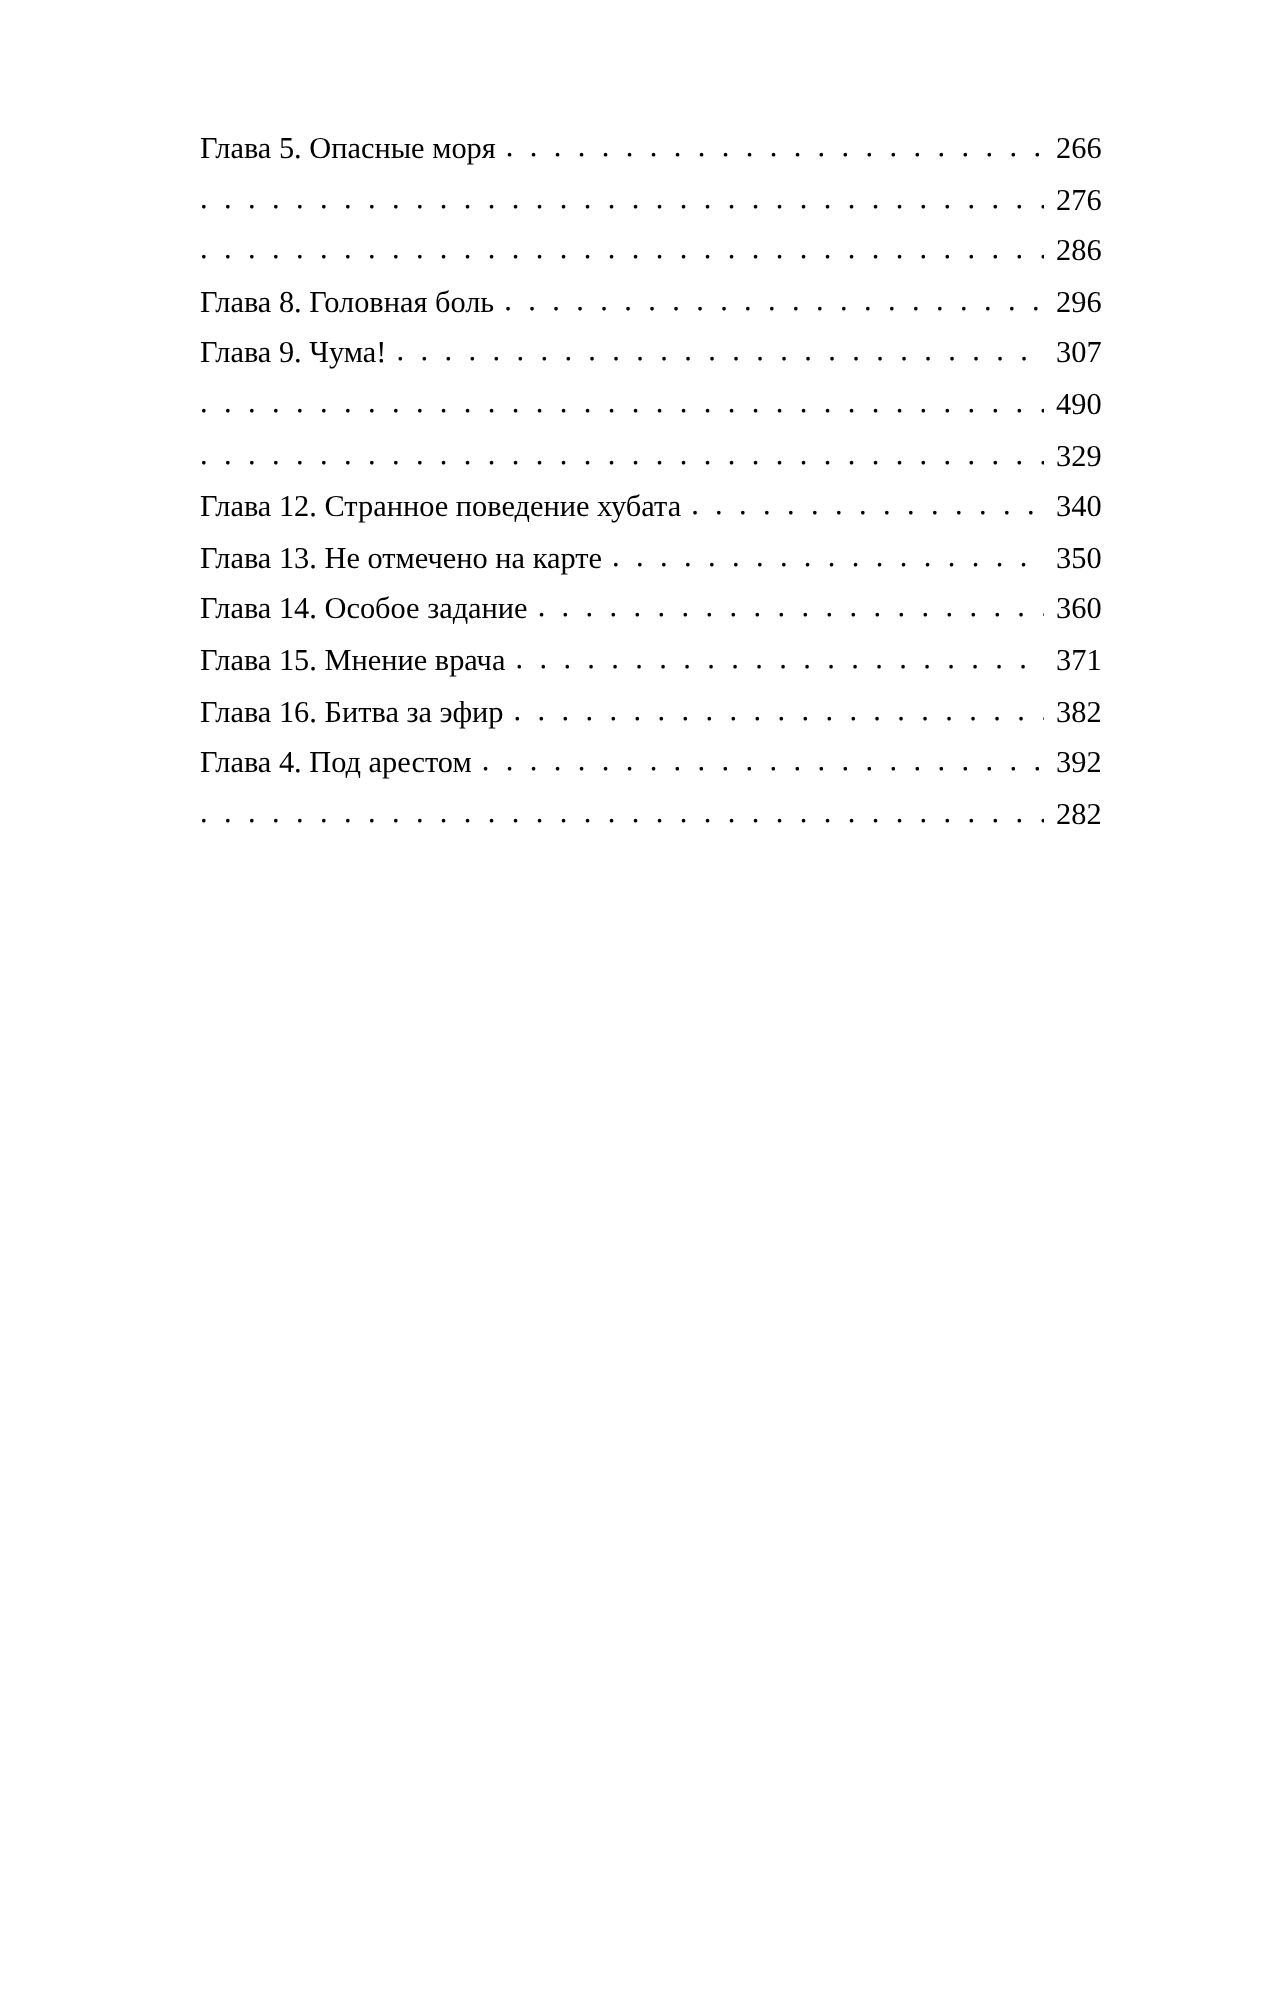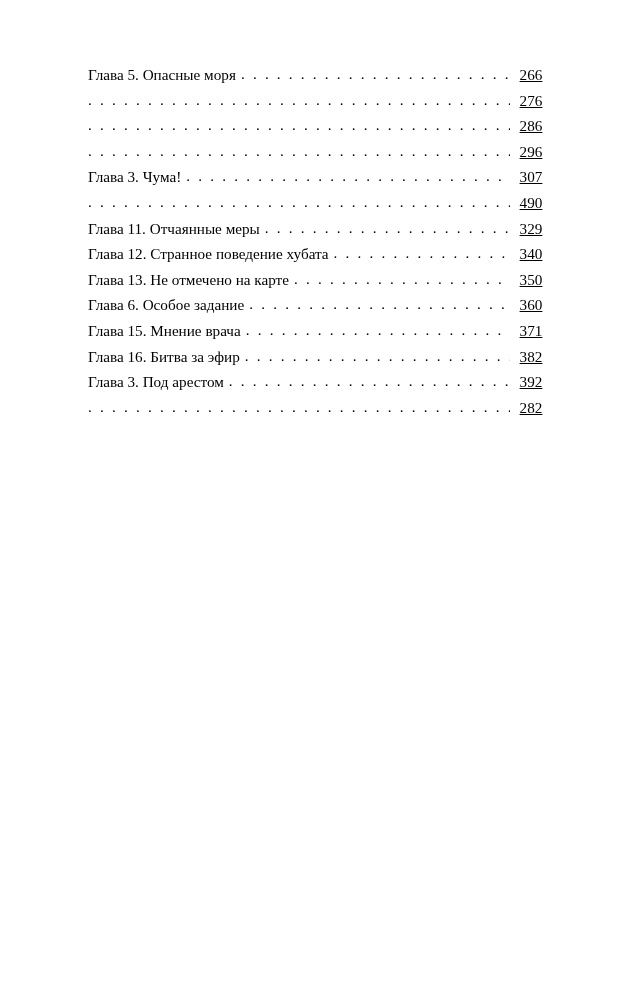--- a/index.html
+++ b/index.html
@@ -16,21 +16,21 @@
   }
   .page {
     position: relative;
     width: 632px;
     height: 1001px;
     background: #ffffff;
     box-sizing: border-box;
   }
   .toc {
     position: absolute;
-    left: 88px;
+    left: 100px;
     top: 62px;
     width: 458px;
   }
   .toc-entry {
     display: flex;
     align-items: baseline;
     width: 100%;
     font-size: 15.2px;
     line-height: 25.6px;
     white-space: nowrap;
@@ -45,23 +45,22 @@
     white-space: nowrap;
     font-size: 15.2px;
     letter-spacing: 2.2px;
     color: #000000;
     position: relative;
     top: -1px;
   }
   .toc-page {
     flex: 0 0 auto;
     padding-left: 6px;
-    text-align: center;
+    text-align: left;
     min-width: 30px;
-    text-decoration: underline;
   }
 </style>
 </head>
 <body>
 
 <div class="page">
   <div class="toc" id="toc-list">
       <div class="toc-entry">
         <span class="toc-title">Глава 5. Опасные моря</span>
         <span class="toc-dots">. . . . . . . . . . . . . . . . . . . . . . . . . . . . . . . . . . . . . . . . . . . . . . . . . . . . . . . . . . . . . . . . . . . . . . . . . . . . . . . . . . . . . .</span>
@@ -69,64 +68,64 @@
       </div>
       <div class="toc-entry">
         <span class="toc-dots">. . . . . . . . . . . . . . . . . . . . . . . . . . . . . . . . . . . . . . . . . . . . . . . . . . . . . . . . . . . . . . . . . . . . . . . . . . . . . . . . . . . . . .</span>
         <span class="toc-page">276</span>
       </div>
       <div class="toc-entry">
         <span class="toc-dots">. . . . . . . . . . . . . . . . . . . . . . . . . . . . . . . . . . . . . . . . . . . . . . . . . . . . . . . . . . . . . . . . . . . . . . . . . . . . . . . . . . . . . .</span>
         <span class="toc-page">286</span>
       </div>
       <div class="toc-entry">
+        <span class="toc-title">Глава 8. Головная боль</span>
         <span class="toc-dots">. . . . . . . . . . . . . . . . . . . . . . . . . . . . . . . . . . . . . . . . . . . . . . . . . . . . . . . . . . . . . . . . . . . . . . . . . . . . . . . . . . . . . .</span>
         <span class="toc-page">296</span>
       </div>
       <div class="toc-entry">
-        <span class="toc-title">Глава 3. Чума!</span>
+        <span class="toc-title">Глава 9. Чума!</span>
         <span class="toc-dots">. . . . . . . . . . . . . . . . . . . . . . . . . . . . . . . . . . . . . . . . . . . . . . . . . . . . . . . . . . . . . . . . . . . . . . . . . . . . . . . . . . . . . .</span>
         <span class="toc-page">307</span>
       </div>
       <div class="toc-entry">
         <span class="toc-dots">. . . . . . . . . . . . . . . . . . . . . . . . . . . . . . . . . . . . . . . . . . . . . . . . . . . . . . . . . . . . . . . . . . . . . . . . . . . . . . . . . . . . . .</span>
         <span class="toc-page">490</span>
       </div>
       <div class="toc-entry">
-        <span class="toc-title">Глава 11. Отчаянные меры</span>
         <span class="toc-dots">. . . . . . . . . . . . . . . . . . . . . . . . . . . . . . . . . . . . . . . . . . . . . . . . . . . . . . . . . . . . . . . . . . . . . . . . . . . . . . . . . . . . . .</span>
         <span class="toc-page">329</span>
       </div>
       <div class="toc-entry">
         <span class="toc-title">Глава 12. Странное поведение хубата</span>
         <span class="toc-dots">. . . . . . . . . . . . . . . . . . . . . . . . . . . . . . . . . . . . . . . . . . . . . . . . . . . . . . . . . . . . . . . . . . . . . . . . . . . . . . . . . . . . . .</span>
         <span class="toc-page">340</span>
       </div>
       <div class="toc-entry">
         <span class="toc-title">Глава 13. Не отмечено на карте</span>
         <span class="toc-dots">. . . . . . . . . . . . . . . . . . . . . . . . . . . . . . . . . . . . . . . . . . . . . . . . . . . . . . . . . . . . . . . . . . . . . . . . . . . . . . . . . . . . . .</span>
         <span class="toc-page">350</span>
       </div>
       <div class="toc-entry">
-        <span class="toc-title">Глава 6. Особое задание</span>
+        <span class="toc-title">Глава 14. Особое задание</span>
         <span class="toc-dots">. . . . . . . . . . . . . . . . . . . . . . . . . . . . . . . . . . . . . . . . . . . . . . . . . . . . . . . . . . . . . . . . . . . . . . . . . . . . . . . . . . . . . .</span>
         <span class="toc-page">360</span>
       </div>
       <div class="toc-entry">
         <span class="toc-title">Глава 15. Мнение врача</span>
         <span class="toc-dots">. . . . . . . . . . . . . . . . . . . . . . . . . . . . . . . . . . . . . . . . . . . . . . . . . . . . . . . . . . . . . . . . . . . . . . . . . . . . . . . . . . . . . .</span>
         <span class="toc-page">371</span>
       </div>
       <div class="toc-entry">
         <span class="toc-title">Глава 16. Битва за эфир</span>
         <span class="toc-dots">. . . . . . . . . . . . . . . . . . . . . . . . . . . . . . . . . . . . . . . . . . . . . . . . . . . . . . . . . . . . . . . . . . . . . . . . . . . . . . . . . . . . . .</span>
         <span class="toc-page">382</span>
       </div>
       <div class="toc-entry">
-        <span class="toc-title">Глава 3. Под арестом</span>
+        <span class="toc-title">Глава 4. Под арестом</span>
         <span class="toc-dots">. . . . . . . . . . . . . . . . . . . . . . . . . . . . . . . . . . . . . . . . . . . . . . . . . . . . . . . . . . . . . . . . . . . . . . . . . . . . . . . . . . . . . .</span>
         <span class="toc-page">392</span>
       </div>
       <div class="toc-entry">
         <span class="toc-dots">. . . . . . . . . . . . . . . . . . . . . . . . . . . . . . . . . . . . . . . . . . . . . . . . . . . . . . . . . . . . . . . . . . . . . . . . . . . . . . . . . . . . . .</span>
         <span class="toc-page">282</span>
       </div>
     </div>
 </div>
 

